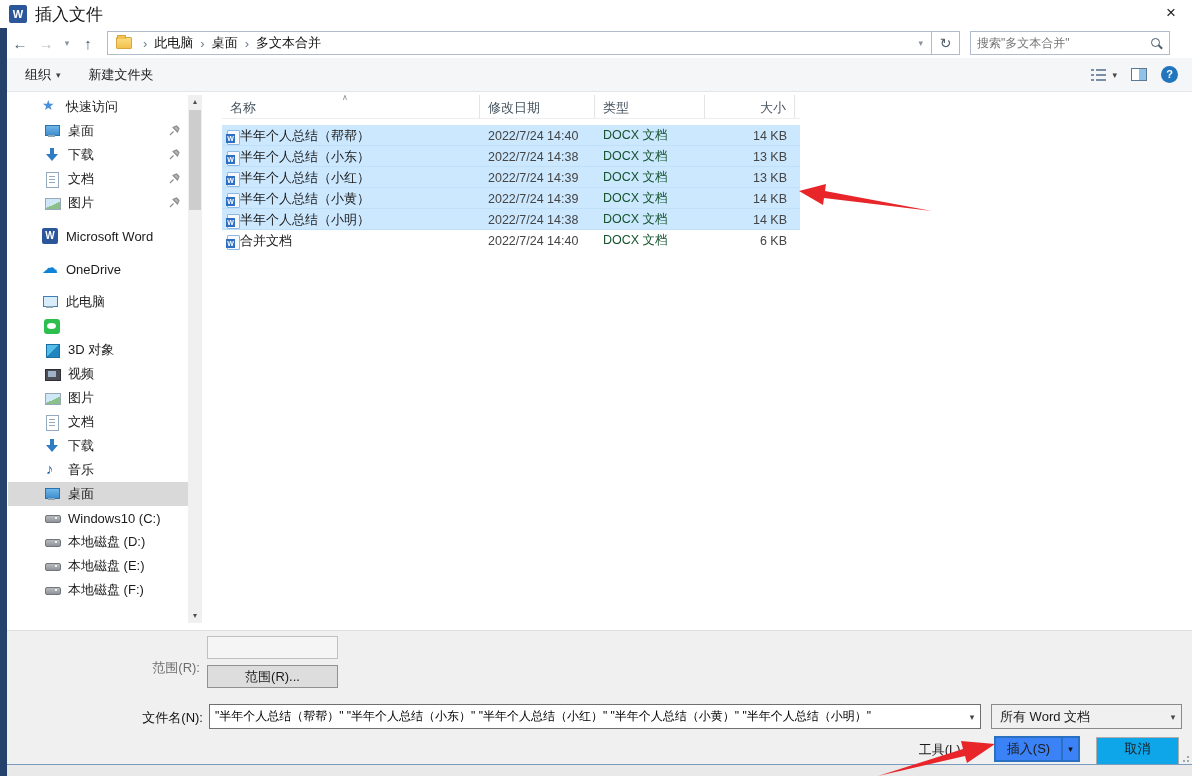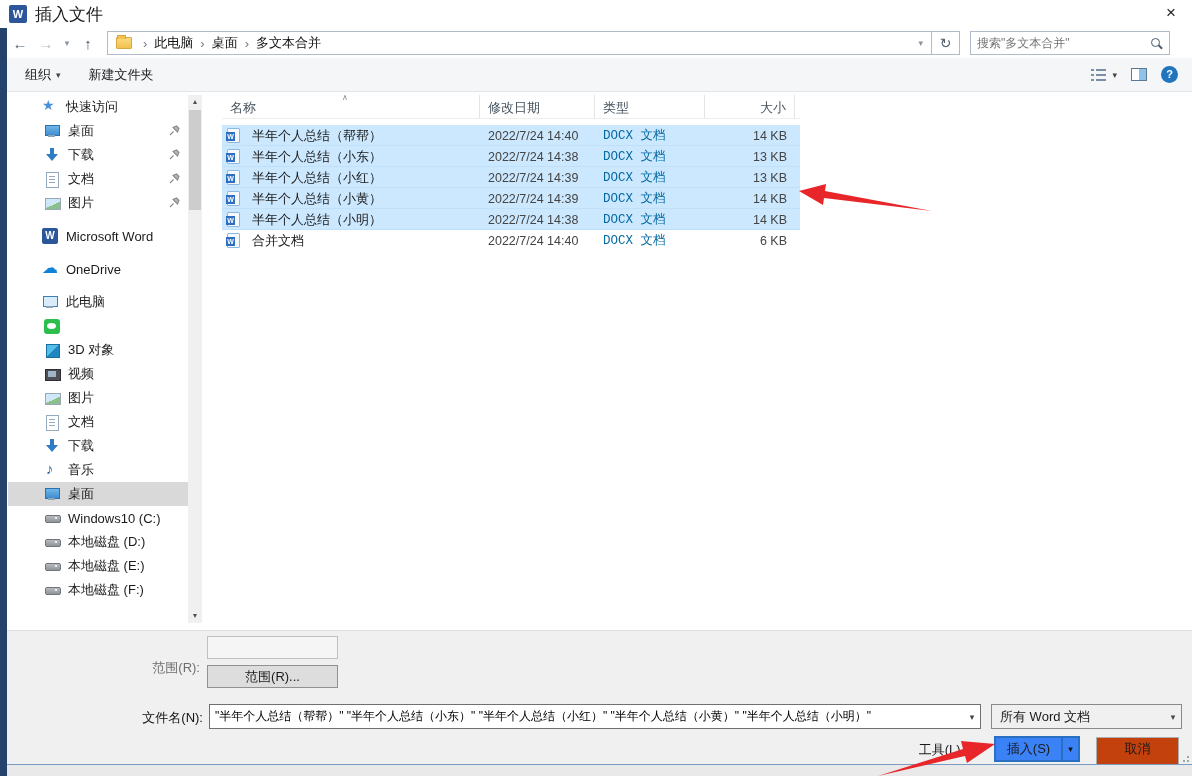--- a/index.html
+++ b/index.html
@@ -82,44 +82,44 @@
   .side-thumb { position:absolute; left:1px; top:15px; width:12px; height:100px; background:#cdcdcd; }
   
   .filelist { position:absolute; left:208px; top:0; width:977px; height:538px; }
   .lheader { position:absolute; left:7px; top:3px; width:578px; height:24px; display:flex; border-bottom:1px solid #eee; color:#46535e; }
   .lcol { padding:4px 8px 0 8px; border-right:1px solid #e4e4e4; position:relative; font-size:13px; }
   .col-name { width:258px; } .col-date { width:115px; } .col-type { width:110px; } .col-size { width:90px; text-align:right; }
   .sort-caret { position:absolute; left:120px; top:-2px; font-size:8px; color:#8a8a8a; }
   .rows { position:absolute; left:7px; top:33px; width:578px; }
   .frow { height:21px; display:flex; align-items:center; }
   .frow.selected { background:#cce8ff; box-shadow:inset 0 -1px 0 #bfe0f8; }
-  .c-name { width:258px; display:flex; align-items:center; gap:12px; padding-left:5px; overflow:hidden; white-space:nowrap; }
+  .c-name { width:258px; display:flex; align-items:flex-end; gap:0; padding-left:5px; overflow:hidden; white-space:nowrap; }
   .c-date { width:115px; color:#444; padding-left:8px; font-size:12.5px; }
-  .c-type { width:110px; color:#0369a1; padding-left:8px; font-size:12.5px;font-family:Liberation Mono, monospace; }
+  .c-type { width:110px; color:#14532d; padding-left:8px; font-size:12.5px; }
   .c-size { width:90px; color:#444; text-align:right; padding-right:8px; font-size:12.5px; }
   .ic-docx { width:13px; height:15px; position:relative; flex:0 0 13px; background:#f6fafe; border:1px solid #8cb8e4; border-radius:1px; }
   .ic-docx::before { content:"W"; position:absolute; left:-2px; bottom:1px; width:9px; height:9px; background:#2f6fc1; color:#fff; font-size:7px; font-weight:bold; text-align:center; line-height:9px; }
   
   .footer { position:absolute; left:7px; top:630px; width:1185px; height:134px; background:#f0f0f0; border-top:1px solid #dfdfdf; z-index:3; }
   .lbl { position:absolute; font-size:13px; }
   .range-label { left:118px; top:28px; width:75px; text-align:right; color:#6d6d6d; }
   .range-input { position:absolute; left:200px; top:5px; width:131px; height:23px; background:#f5f5f5; border:1px solid #c0c0c0; }
   .range-btn { position:absolute; left:200px; top:34px; width:131px; height:23px; background:#ddd; border:1px solid #919191; text-align:center; line-height:21px; font-size:13px; }
   .fname-label { left:114px; top:78px; width:82px; text-align:right; color:#111; }
   .combo { position:absolute; display:flex; align-items:center; border:1px solid #707070; background:#fff; height:25px; }
   .fname-combo { left:202px; top:73px; width:772px; }
   .fname-combo input { border:none; outline:none; flex:1; font-size:12px; font-family:inherit; padding:0 5px; background:transparent; }
   .combo .caret { width:16px; text-align:center; font-size:9px; color:#444; }
   .ftype-combo { left:984px; top:73px; width:191px; background:#f0f0f0; border-color:#8a8a8a; }
   .ftype-combo .val { flex:1; padding-left:8px; font-size:13px; }
   .tools-btn { position:absolute; left:901px; top:107px; width:76px; height:23px; display:flex; align-items:center; justify-content:center; gap:8px; font-size:13px; }
   .insert-split { position:absolute; left:987px; top:105px; width:86px; height:26px; border:2px solid #2a70c2; display:flex; background:#3b82f6; }
   .insert-main { flex:1; text-align:center; line-height:22px; font-size:13px; }
   .insert-arrow { width:17px; border-left:2px solid #2a70c2; text-align:center; line-height:22px; font-size:9px; color:#111; }
-  .cancel-btn { position:absolute; left:1089px; top:106px; width:83px; height:40px; background:#c2410c; border:1px solid #adadad; text-align:center; line-height:22px; font-size:13px; }
+  .cancel-btn { position:absolute; left:1089px; top:106px; width:83px; height:40px; background:#0ea5e9; border:1px solid #adadad; text-align:center; line-height:22px; font-size:13px; }
   .grip { position:absolute; right:3px; bottom:2px; width:10px; height:10px; }
   .grip::before { content:""; position:absolute; right:0; bottom:0; width:2px; height:2px; background:#9aa; box-shadow:-4px 0 #9aa,0 -4px #9aa; }
   
   .dlg-bottom-line { position:absolute; left:7px; top:764px; width:1185px; height:1px; background:#7a9cc0; z-index:4; }
   .below-strip { position:absolute; left:7px; top:765px; width:1185px; height:11px; background:#e9e9e9; z-index:3; }
   
   .arrows { position:absolute; left:0; top:0; width:1192px; height:776px; z-index:60; pointer-events:none; }
 </style>
 </head>
 <body>

